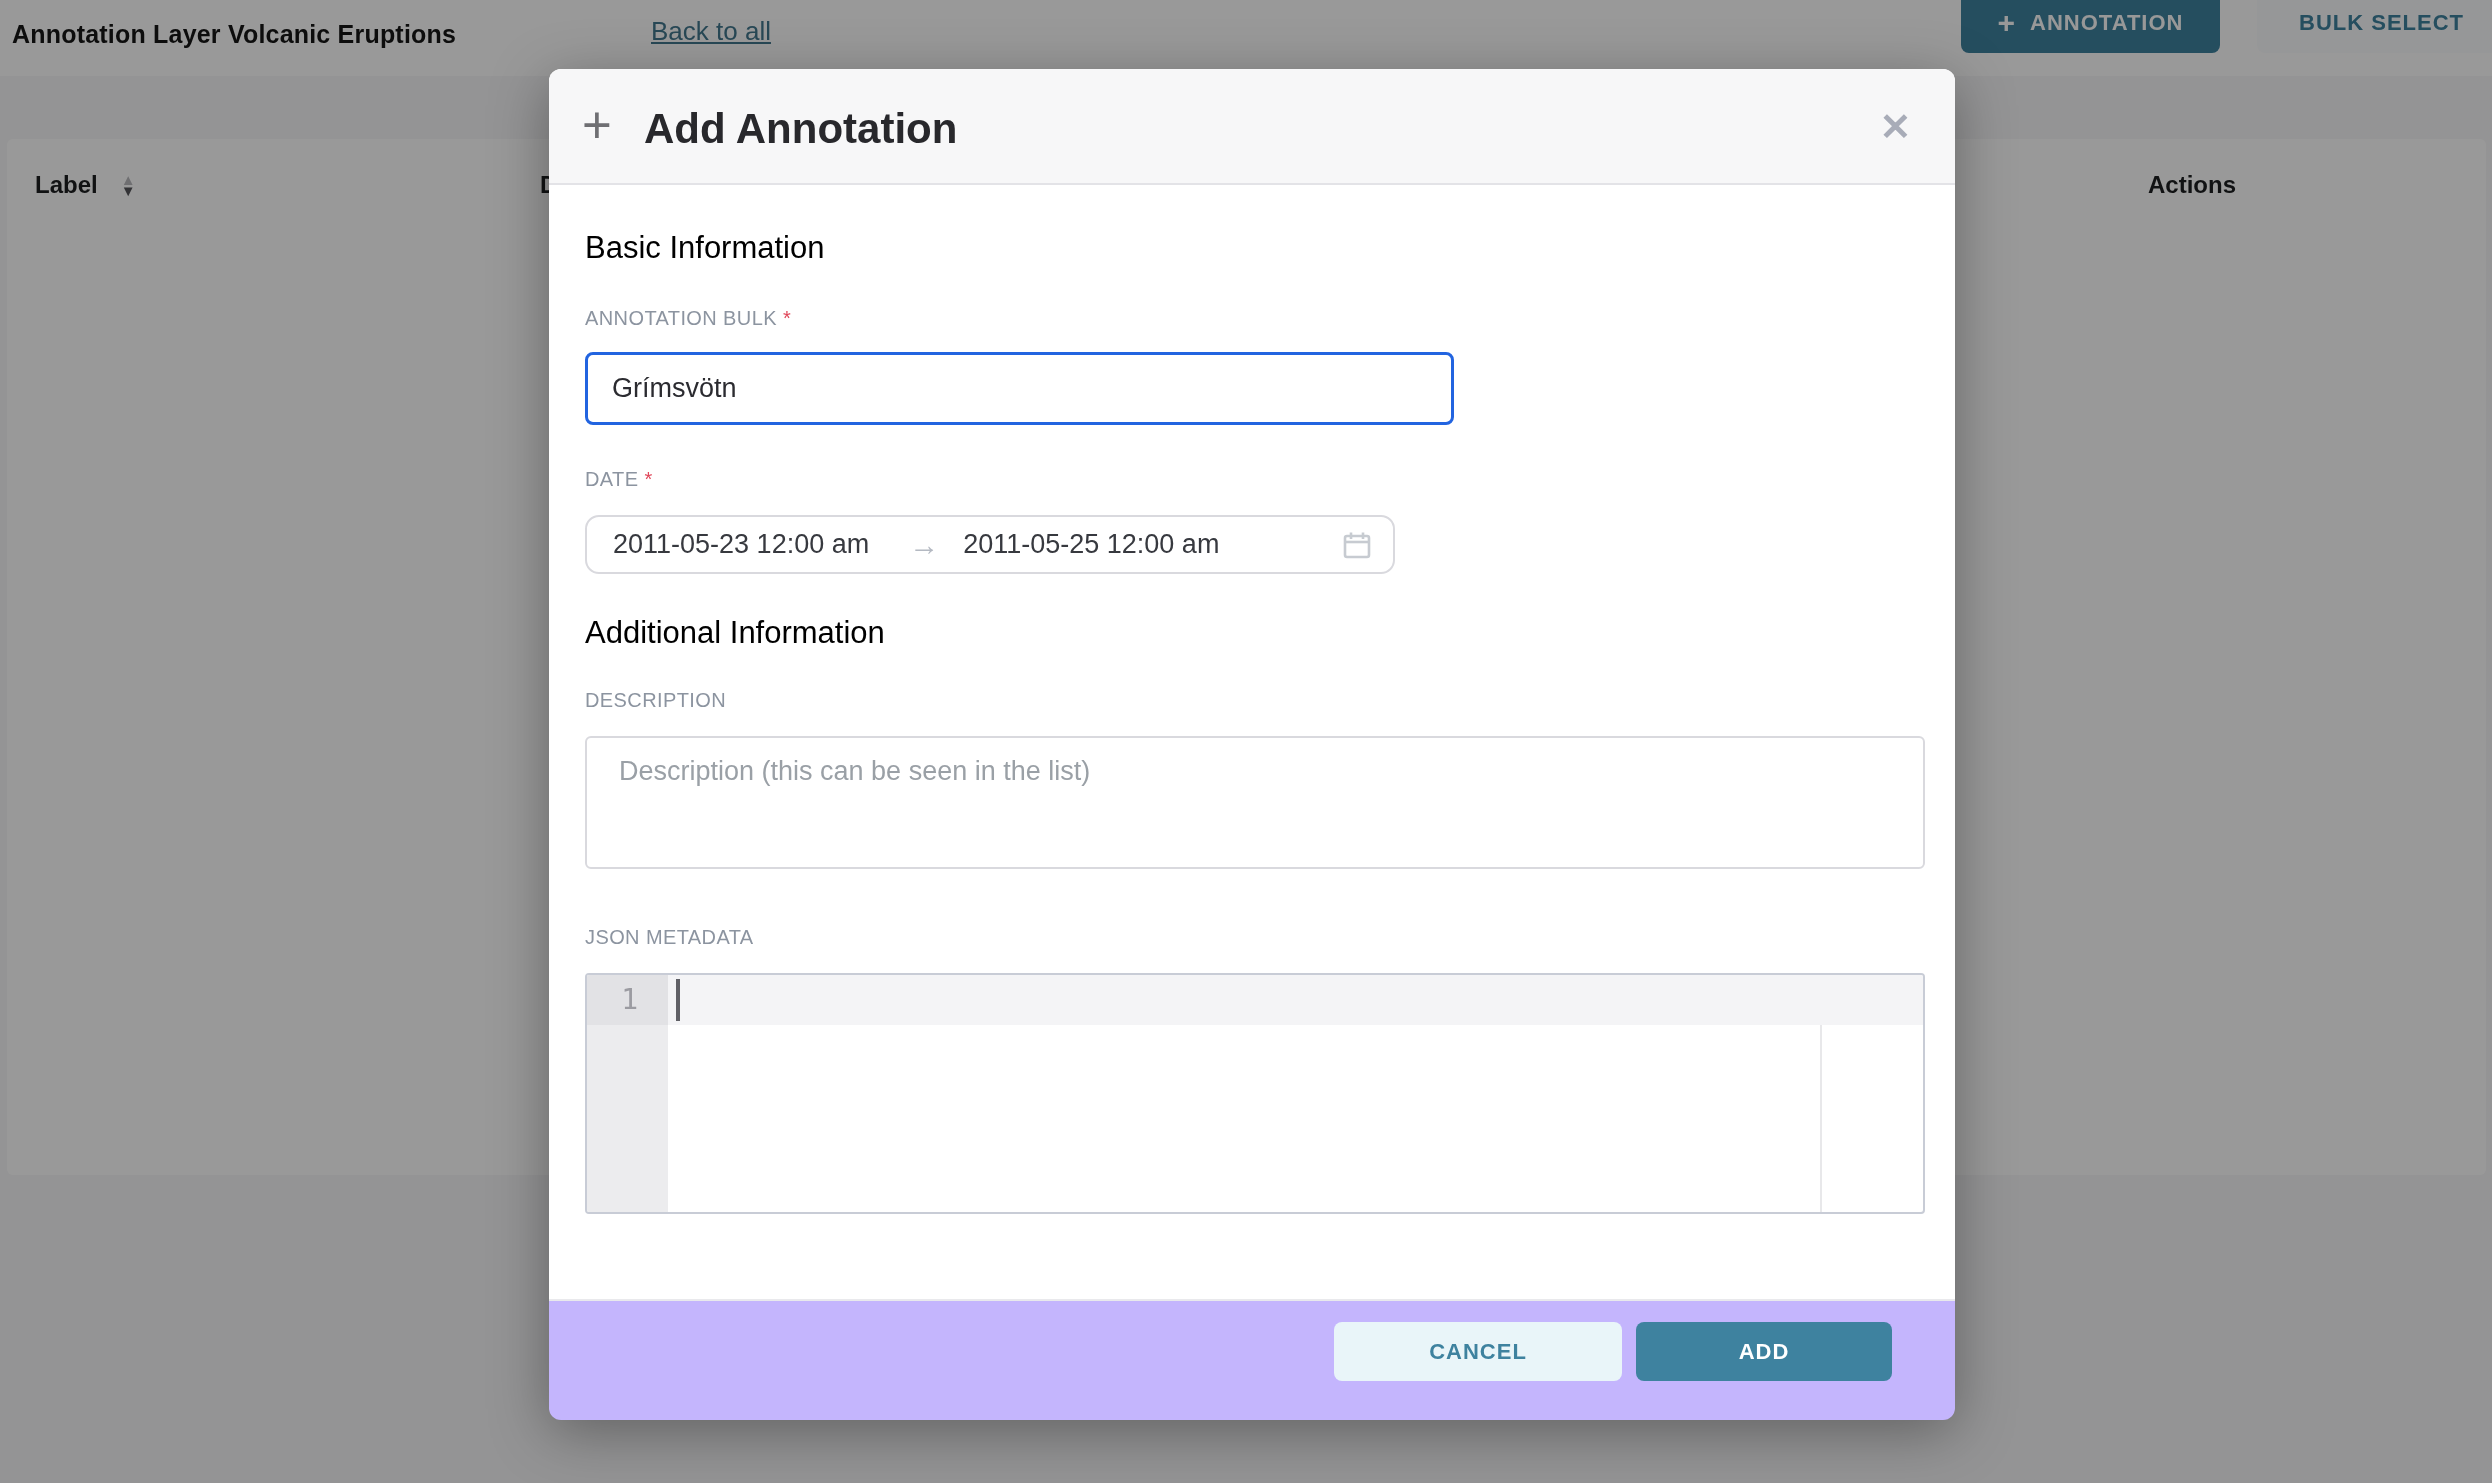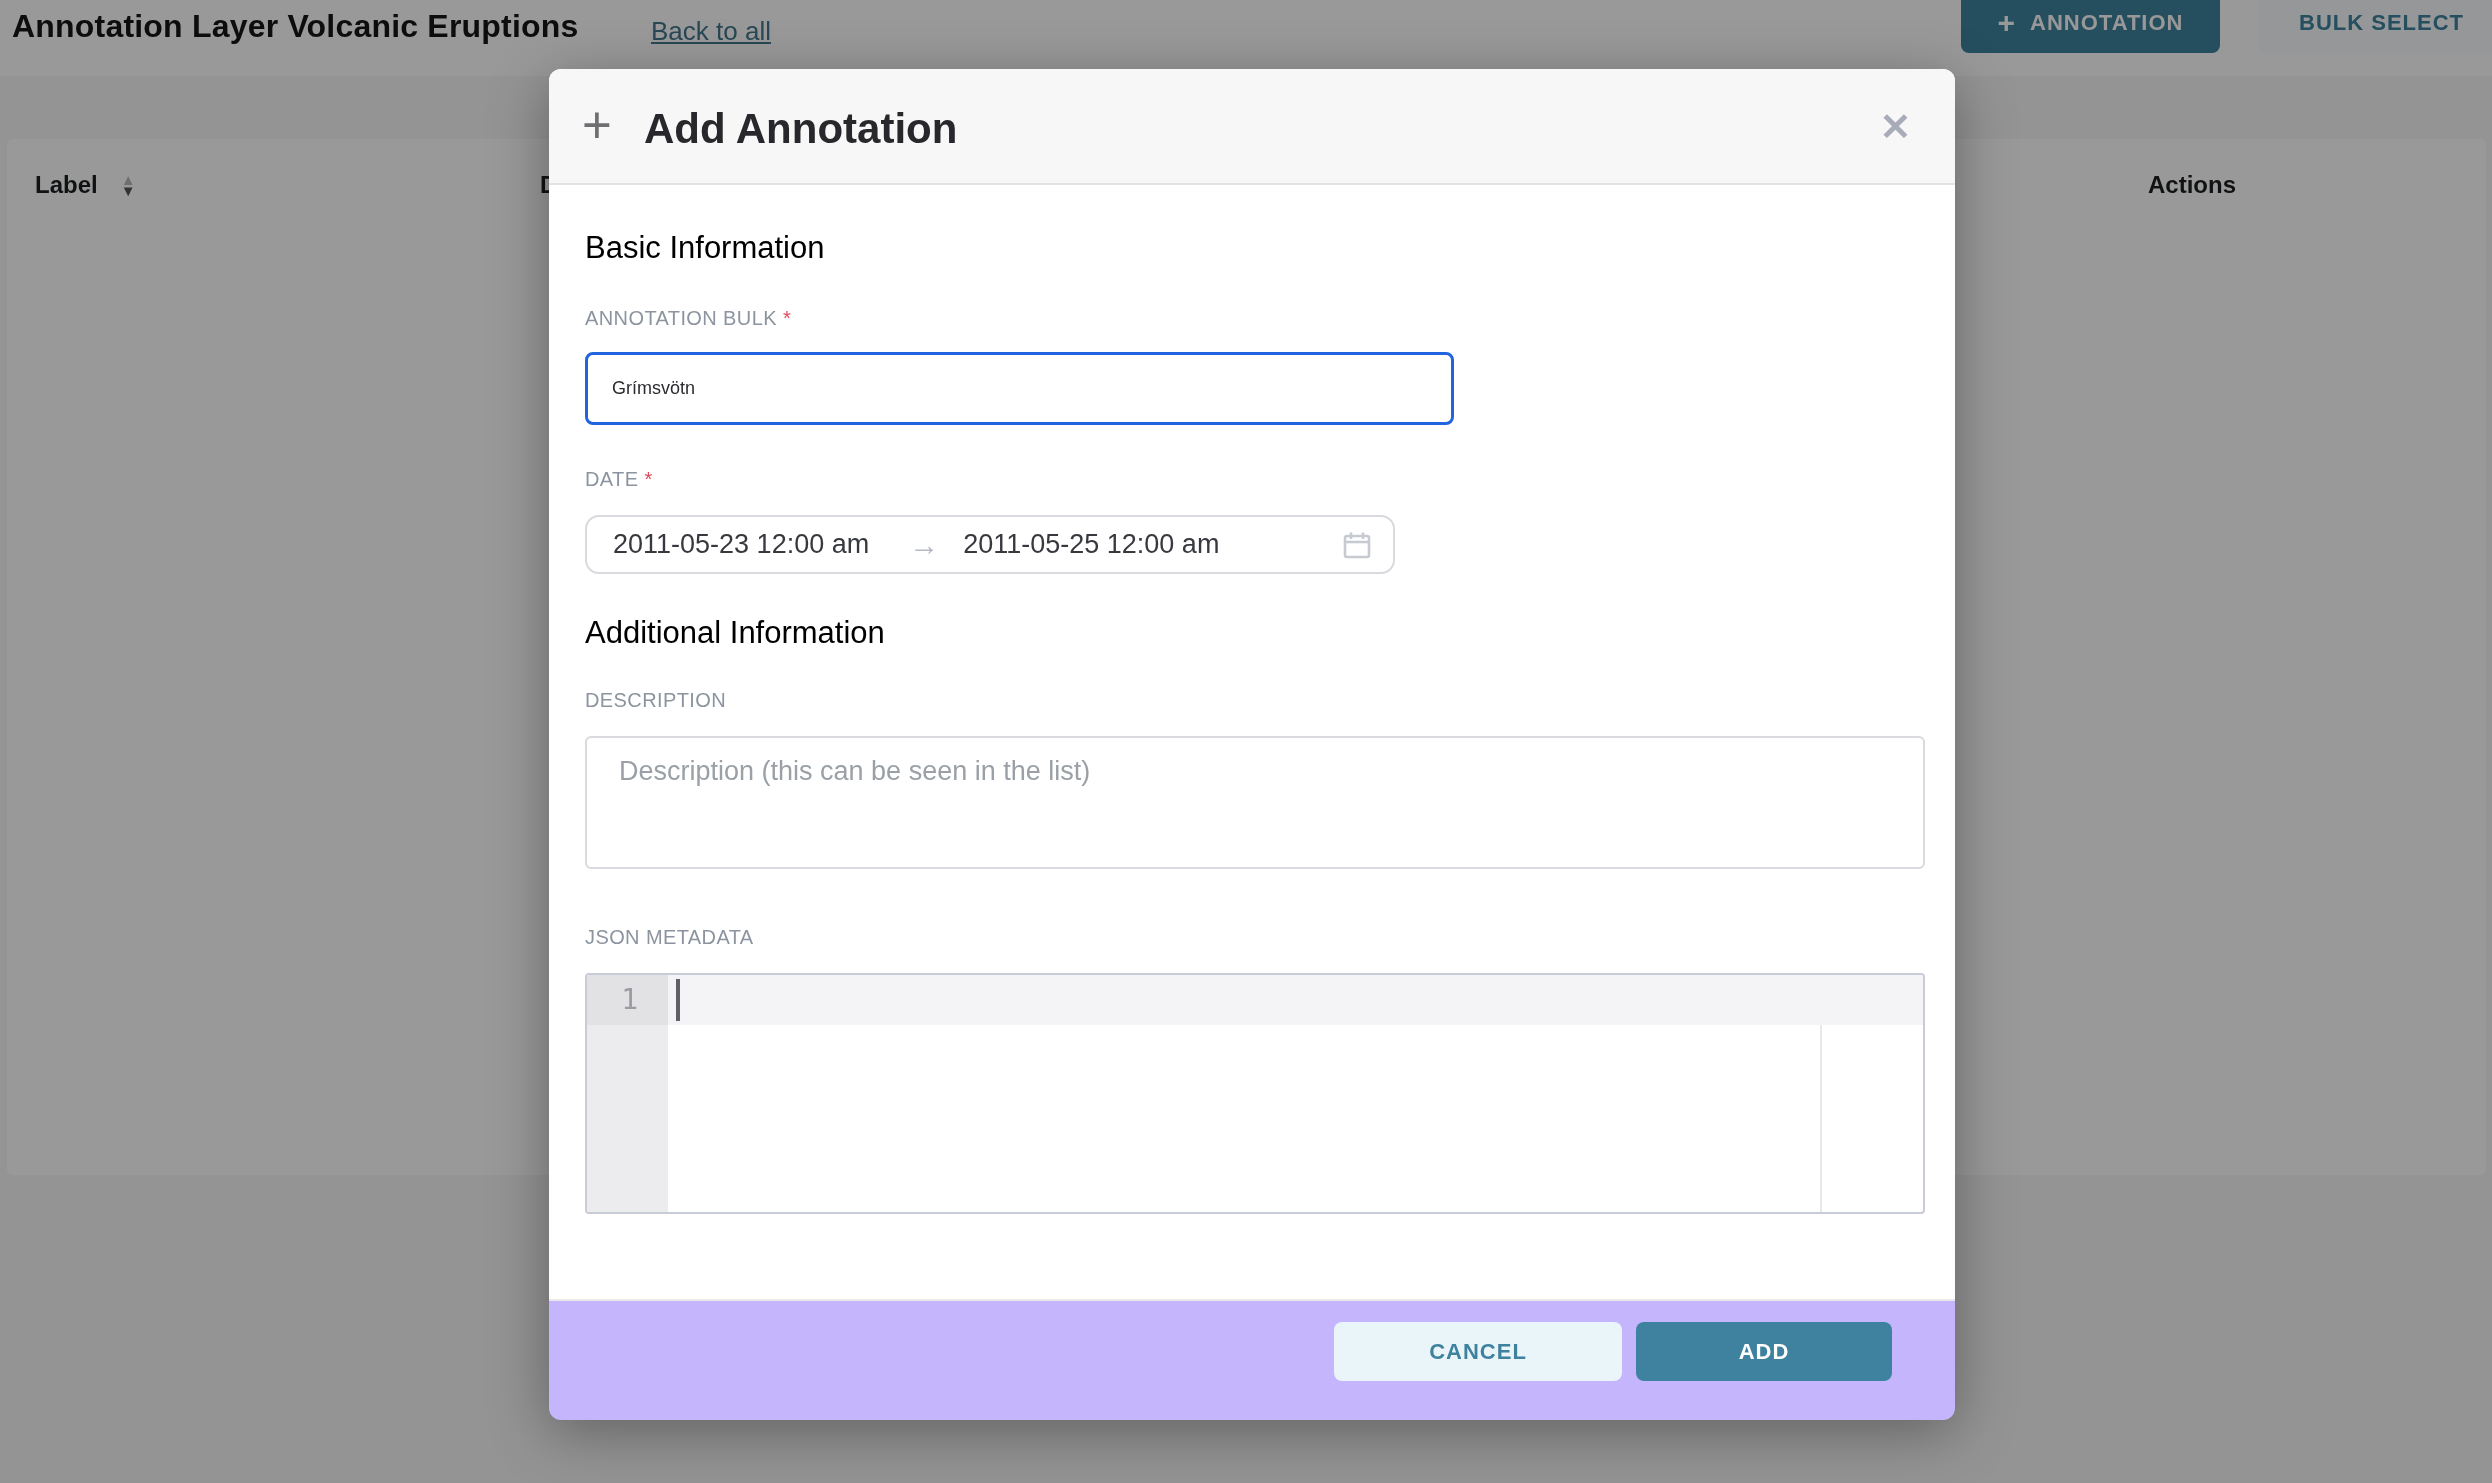--- a/index.html
+++ b/index.html
@@ -1,21 +1,21 @@
 <!DOCTYPE html>
 <html><head>
 <meta charset="utf-8">
 <style>
   html,body{margin:0;padding:0;background:#555;}
   #screen{position:relative;width:2493px;height:1483px;overflow:hidden;
           background:#f7f7f8;font-family:"Liberation Sans",sans-serif;}
 
   
   .page-header{position:absolute;left:0;top:0;width:2493px;height:76px;background:#ffffff;}
-  .page-title{position:absolute;left:12px;top:8px;font-size:32px;font-weight:700;color:#161616;letter-spacing:0.2px;}
+  .page-title{position:absolute;left:12px;top:20px;font-size:25px;font-weight:700;color:#161616;letter-spacing:0.2px;}
   .back-link{position:absolute;left:651px;top:16px;font-size:26px;color:#44798f;text-decoration:underline;cursor:pointer;}
   .btn{display:flex;align-items:center;justify-content:center;border-radius:8px;cursor:pointer;
        font-size:22px;font-weight:700;letter-spacing:1px;border:none;}
   .annotation-btn{position:absolute;left:1961px;top:-8px;width:259px;height:61px;background:#3e829f;color:#fdfdfd;gap:14px;}
   .annotation-btn .plus{font-size:30px;font-weight:700;line-height:1;}
   .bulk-btn{position:absolute;left:2257px;top:-8px;width:249px;height:61px;background:#fbfcfd;color:#3e829f;}
 
   .table-card{position:absolute;left:7px;top:139px;width:2479px;height:1036px;background:#ffffff;border-radius:6px;}
   .col-header{position:absolute;top:32px;font-size:24px;font-weight:700;color:#1d1f21;display:flex;align-items:center;gap:23px;}
   .col-label{left:28px;cursor:pointer;}
@@ -36,21 +36,21 @@
   .modal-plus{position:absolute;left:33px;top:32px;font-size:51px;font-weight:300;color:#6f6f73;line-height:50px;}
   .modal-title{position:absolute;left:95px;top:36px;font-size:42px;font-weight:600;color:#28282c;}
   .modal-close{position:absolute;left:1317px;top:30px;width:59px;height:55px;display:flex;align-items:center;justify-content:center;
                font-size:38px;font-weight:600;color:#a8acb8;cursor:pointer;}
 
   .section-heading{position:absolute;left:36px;font-size:31px;font-weight:400;color:#000000;}
   .field-label{position:absolute;left:36px;font-size:20px;color:#8c94a0;letter-spacing:0.4px;}
   .req{color:#e0475a;margin-left:6px;font-size:20px;}
 
   .name-input{position:absolute;left:36px;top:283px;width:869px;height:73px;border:3px solid #2264e0;border-radius:8px;
-              box-sizing:border-box;font-family:"Liberation Sans",sans-serif;font-size:18px;color:#2b2b30;
+              box-sizing:border-box;font-family:"Liberation Sans",sans-serif;font-size:27px;color:#2b2b30;
               padding:0 0 0 24px;outline:none;background:#fff;}
 
   .date-range{position:absolute;left:36px;top:446px;width:810px;height:59px;border:2px solid #d9d9de;border-radius:14px;
               box-sizing:border-box;display:flex;align-items:center;background:#fff;cursor:text;}
   .date-text{font-size:27px;color:#37393f;}
   .date-start{margin-left:26px;}
   .date-sep{margin:0 24px 0 40px;font-size:30px;color:#b4b9c2;}
   .date-cal{margin-left:auto;margin-right:20px;display:flex;}
 
   .textarea{position:absolute;left:36px;top:667px;width:1340px;height:133px;border:2px solid #d9d9de;border-radius:6px;

